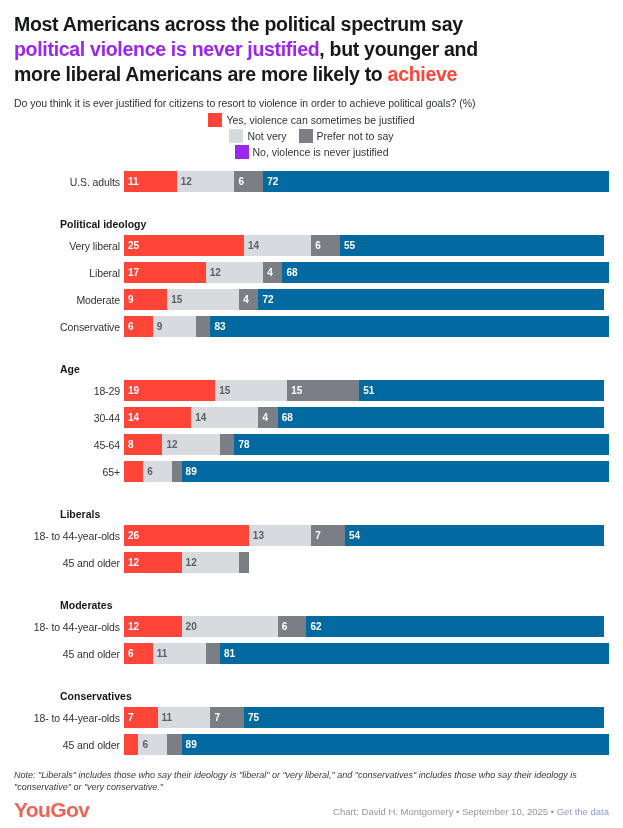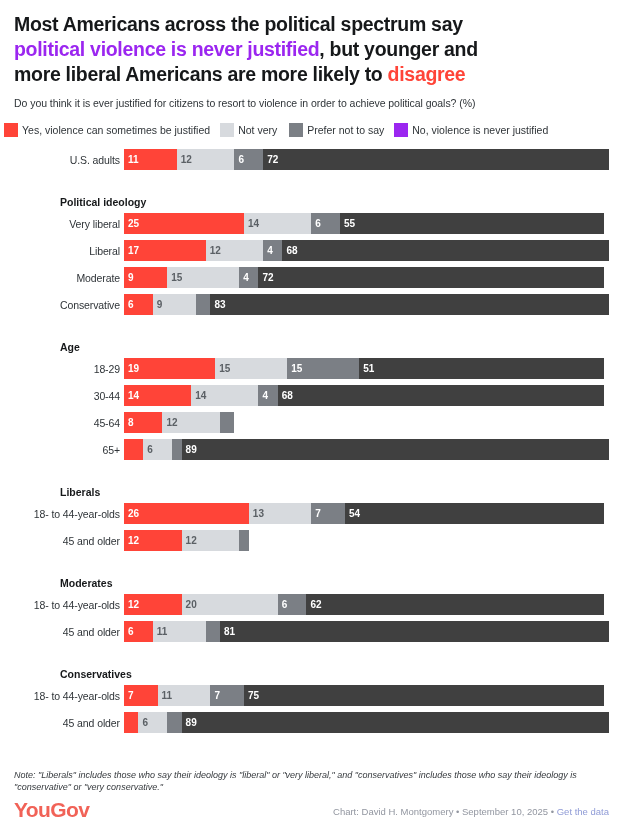--- a/index.html
+++ b/index.html
@@ -30,23 +30,23 @@
 
   #subtitle {
     margin: 11px 0 0 0;
     font-size: 10.5px;
     color: #2f3438;
     letter-spacing: -0.05px;
   }
 
   
   #legend {
-    margin-top: 14px;
-    display: flex;
-    flex-direction: row;
+    margin-top: 4px;
+    display: flex;
+    flex-direction: column;
     align-items: center;
     gap: 2px;
   }
   .legend-row { display: flex; align-items: center; gap: 4px; }
   .legend-item { display: flex; align-items: center; gap: 4px; margin: 0 4px; }
   .swatch { width: 14px; height: 14px; display: block; flex: none; }
   .legend-label { font-size: 10.5px; color: #2f3438; white-space: nowrap; }
 
   
   #chart { margin-top: 12px; position: relative; }
@@ -91,21 +91,21 @@
     align-items: center;
     font-size: 10px;
     font-weight: bold;
     padding-left: 4px;
     white-space: nowrap;
     overflow: hidden;
   }
   .seg-yes    { background: #ff4438; color: #ffffff; }
   .seg-notsure{ background: #d7dade; color: #5b6065; }
   .seg-prefer { background: #7b7f85; color: #ffffff; }
-  .seg-no     { background: #404040; color: #ffffff; }
+  .seg-no     { background: #0369a1; color: #ffffff; }
 
   
   #footer {
     position: absolute;
     left: 0; right: 0; bottom: 0;
     padding: 0 14px 8px 14px;
   }
   #note {
     font-size: 9px;
     font-style: italic;
@@ -133,21 +133,21 @@
   }
   #credit .link { color: #8f9bd6; }
 </style>
 </head>
 <body>
 
 <div id="header">
   <h1 id="title">
     <span>Most Americans across the political spectrum say</span><br>
     <span class="hl-purple">political violence is never justified</span><span>, but younger and</span><br>
-    <span>more liberal Americans are more likely to </span><span class="hl-red">disagree</span>
+    <span>more liberal Americans are more likely to </span><span class="hl-red">achieve</span>
   </h1>
   <p id="subtitle">Do you think it is ever justified for citizens to resort to violence in order to achieve political goals? (%)</p>
 </div>
 
 <div id="legend">
     <div class="legend-row">
       <div class="legend-item">
         <span class="swatch" style="background: rgb(255, 68, 56);"></span>
         <span class="legend-label">Yes, violence can sometimes be justified</span>
       </div>
@@ -242,20 +242,21 @@
           <div class="seg seg-prefer" style="width: 3.9604%;">4</div>
           <div class="seg seg-no" style="width: 67.3267%;">68</div>
         </div>
       </div>
       <div class="row">
         <div class="row-label">45-64</div>
         <div class="bar">
           <div class="seg seg-yes" style="width: 7.92079%;">8</div>
           <div class="seg seg-notsure" style="width: 11.8812%;">12</div>
           <div class="seg seg-prefer" style="width: 2.9703%;"></div>
+          <div class="seg seg-no" style="width: 77.2277%;">78</div>
         </div>
       </div>
       <div class="row">
         <div class="row-label">65+</div>
         <div class="bar">
           <div class="seg seg-yes" style="width: 3.9604%;"></div>
           <div class="seg seg-notsure" style="width: 5.94059%;">6</div>
           <div class="seg seg-prefer" style="width: 1.9802%;"></div>
           <div class="seg seg-no" style="width: 88.1188%;">89</div>
         </div>

